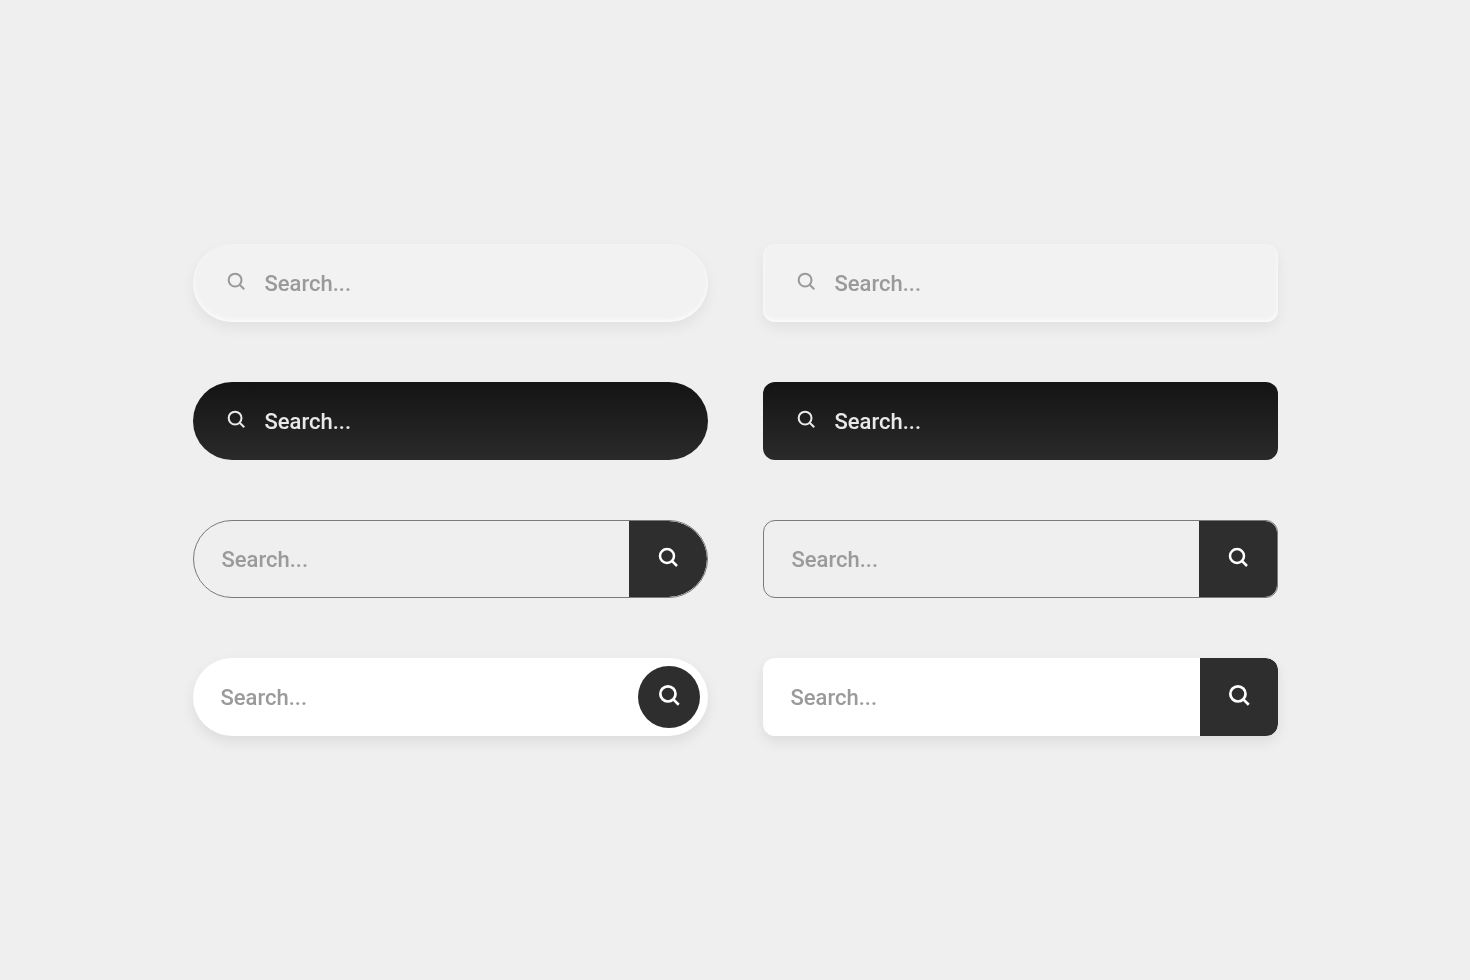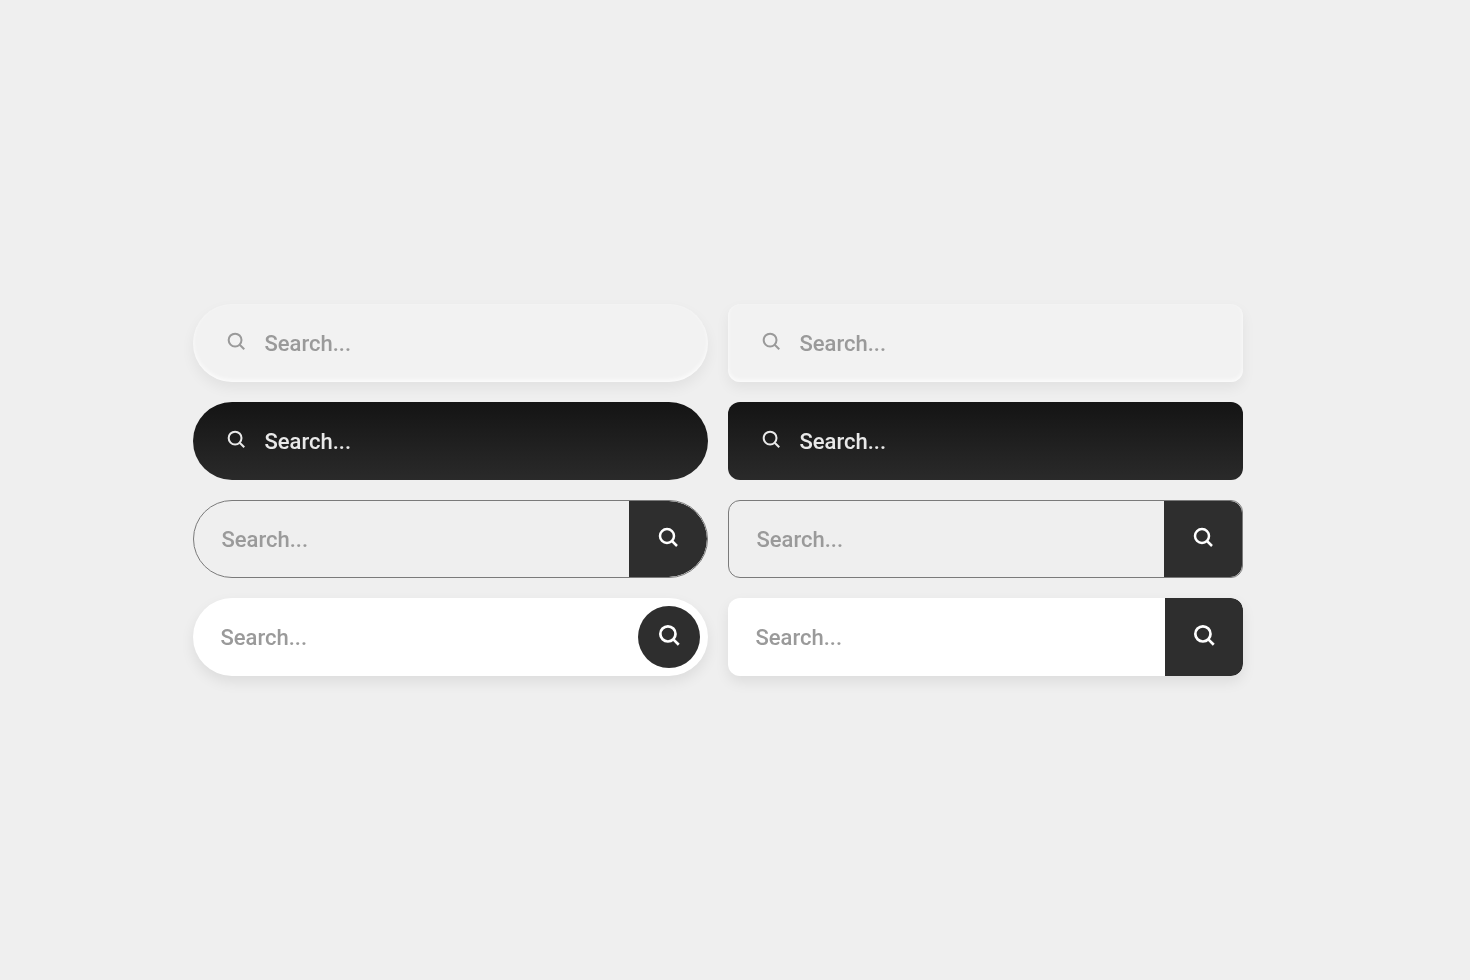--- a/index.html
+++ b/index.html
@@ -10,21 +10,20 @@
     display: flex;
     align-items: center;
     justify-content: center;
   }
   .grid {
     display: grid;
     grid-template-columns: 515px 515px;
     column-gap: 55px;
     row-gap: 60px;
     width: 1085px;
-    gap: 20px;
   }
   .bar {
     height: 78px;
     display: flex;
     align-items: center;
     position: relative;
   }
   .placeholder {
     font-size: 22px;
     font-weight: 500;

